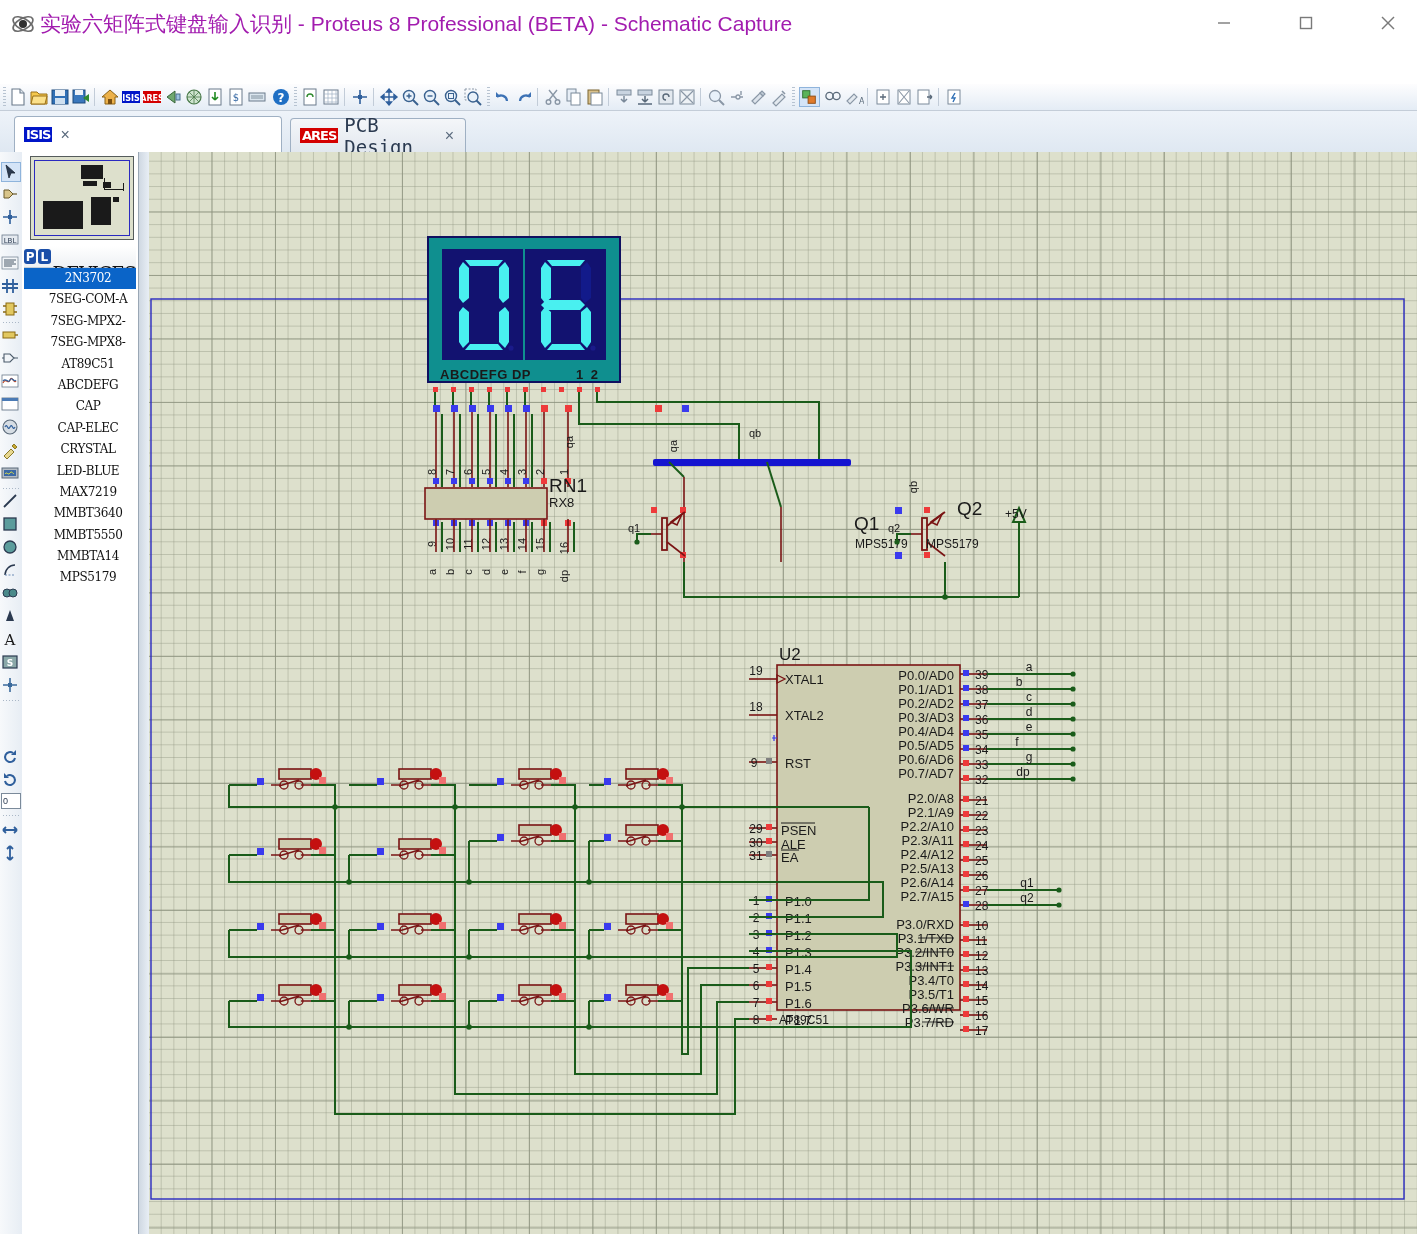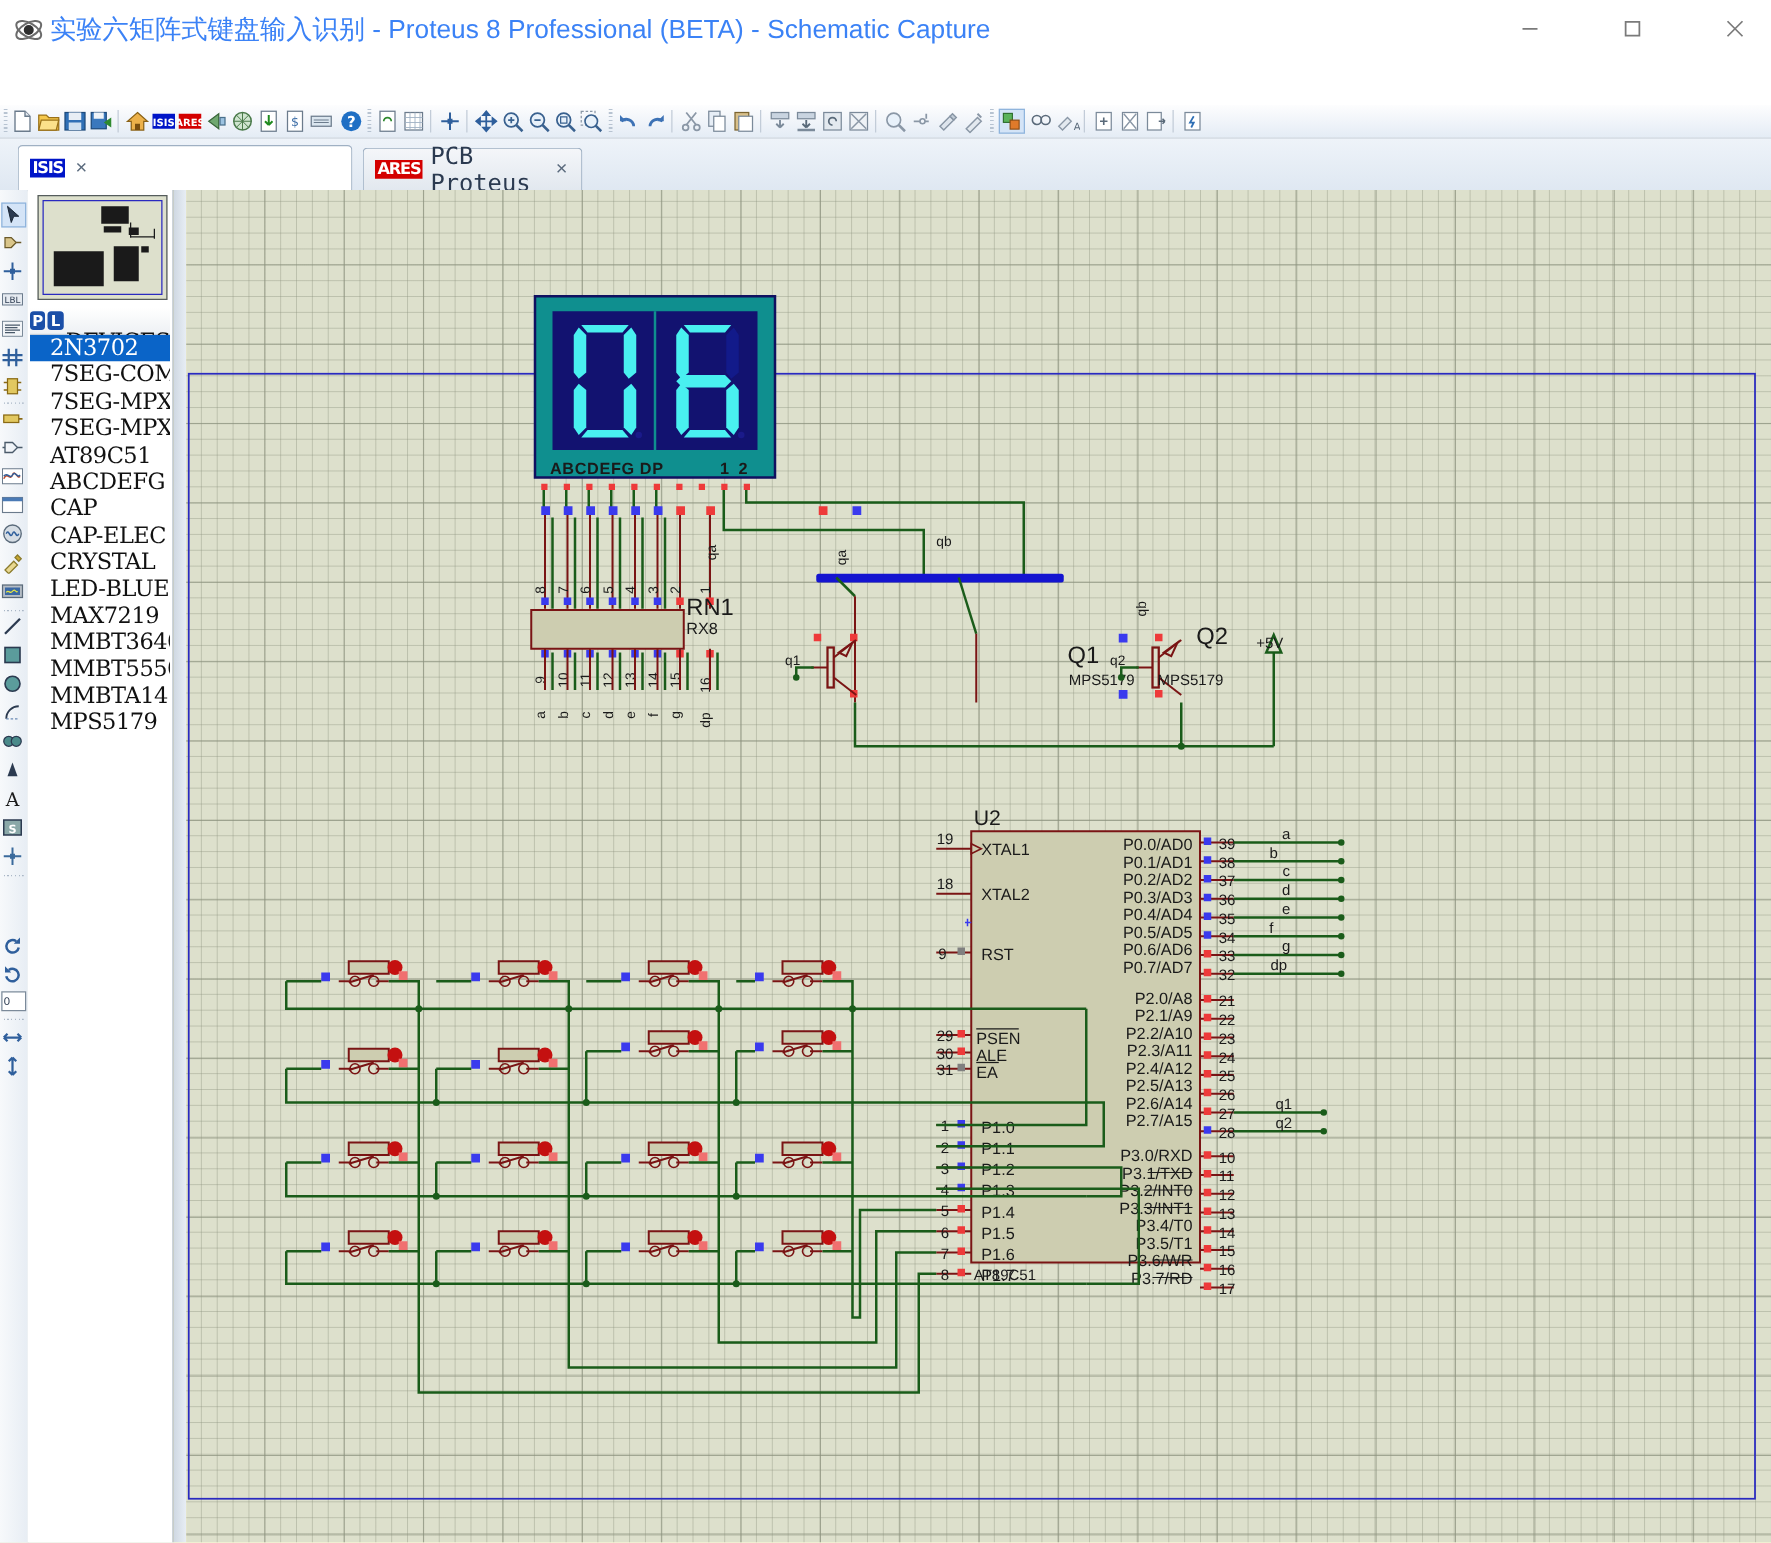--- a/index.html
+++ b/index.html
@@ -8,21 +8,21 @@
     font-family:"Liberation Sans", sans-serif;
     background:#ffffff;
     -webkit-font-smoothing:antialiased;
   }
   #app{position:relative;width:1417px;height:1234px;}
 
   
   .titlebar{position:absolute;left:0;top:0;width:1417px;height:48px;background:#ffffff;}
   .title-icon{position:absolute;left:10px;top:11px;width:26px;height:26px;}
   .title-text{position:absolute;left:40px;top:9px;height:30px;line-height:30px;
-    font-size:21px;color:#3b82f6;white-space:nowrap;}
+    font-size:21px;color:#a21caf;white-space:nowrap;}
   .winbtn{position:absolute;top:0;width:68px;height:46px;cursor:default;}
   .winbtn svg{position:absolute;left:50%;top:50%;transform:translate(-50%,-50%);}
   #btn-min{left:1190px;}
   #btn-max{left:1272px;}
   #btn-close{left:1354px;}
 
   
   .menubar{position:absolute;left:0;top:50px;width:1417px;height:33px;background:#ffffff;}
   .menu-item{position:absolute;top:0;height:33px;line-height:31px;font-size:20px;color:#202020;
     padding:0 7px;white-space:nowrap;}
@@ -69,21 +69,21 @@
   .prev-blk{position:absolute;background:#1a1a1a;}
   .devheader{position:absolute;left:2px;top:94px;width:112px;height:21px;
     background:linear-gradient(#ffffff,#eef1f4);display:flex;align-items:center;gap:2px;
     border-bottom:1px solid #c4cdd8;}
   .dev-pill{width:15px;height:15px;border-radius:3px;background:#1b4fa8;color:#fff;
     font-size:12px;font-weight:bold;display:flex;align-items:center;justify-content:center;
     font-family:"DejaVu Sans",sans-serif;}
   .dev-title{font-family:"DejaVu Serif", serif;font-size:18px;color:#111;letter-spacing:-0.5px;margin-top:34px;}
   .devlist{position:absolute;left:2px;top:116px;width:112px;height:320px;overflow:hidden;}
   .devitem{height:21.4px;line-height:21.4px;font-family:"DejaVu Serif", serif;
-    font-size:18px;color:#111;padding-left:16px;white-space:nowrap;letter-spacing:-0.4px;}
+    font-size:12px;color:#111;padding-left:16px;white-space:nowrap;letter-spacing:-0.4px;text-align:center;}
   .devitem.selected{background:#0a64c8;color:#ffffff;}
 
   
   .canvaswrap{position:absolute;left:139px;top:152px;width:1278px;height:1192px;overflow:hidden;
     background:#fef9c3;}
   .canvas-scroll-l{position:absolute;left:0;top:0;width:10px;height:1082px;
     background:linear-gradient(90deg,#cfd8e2,#e8eef5);}
   .grid{position:absolute;left:10px;top:0;width:1268px;height:1082px;
     background-color:#dde0cc;
     background-image:
@@ -410,21 +410,21 @@
     </div>
   </div>
 
   <div class="tabstrip">
     <div class="tab active" style="left:14px;width:268px">
       <span class="badge-isis">ISIS</span>
       <span class="tabx">×</span>
     </div>
     <div class="tab inactive" style="left:290px;width:176px">
       <span class="badge-ares">ARES</span>
-      <span>PCB Proteus</span>
+      <span>PCB Design</span>
       <span class="tabx">×</span>
     </div>
   </div>
 
   <div class="vtoolbar">
     <div class="vbtn sel" style="top:10px">
       <svg width="18" height="18" viewBox="0 0 18 18">
           <path d="M4 2l9 8h-4l-2 5z" fill="#2b3a50" stroke="#1a2636" stroke-width=".8"></path>
         </svg>
     </div>

